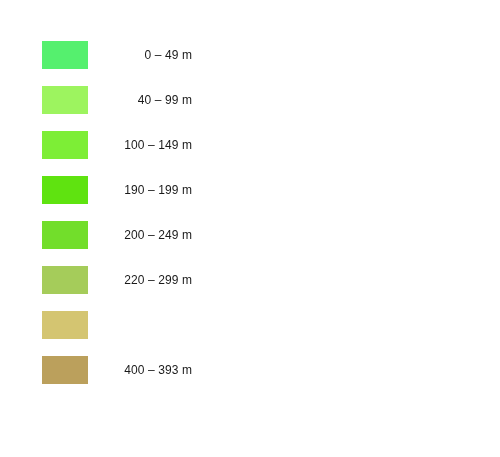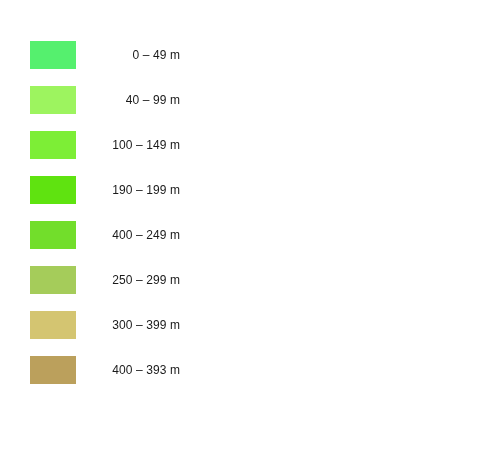--- a/index.html
+++ b/index.html
@@ -24,20 +24,21 @@
     left: 0;
     top: 41px;
     width: 200px;
   }
   .legend-row {
     position: relative;
     height: 28px;
     margin-bottom: 17px;
     display: flex;
     align-items: center;
+    margin-left: 12px;
   }
   .legend-row:last-child {
     margin-bottom: 0;
   }
   .swatch {
     position: absolute;
     left: 30px;
     top: 0;
     width: 46px;
     height: 28px;
@@ -75,31 +76,30 @@
       <span class="legend-label">100 – 149 m</span>
     </div>
 
     <div class="legend-row">
       <span class="swatch" style="background-color: rgb(95, 227, 16);"></span>
       <span class="legend-label">190 – 199 m</span>
     </div>
 
     <div class="legend-row">
       <span class="swatch" style="background-color: rgb(114, 222, 43);"></span>
-      <span class="legend-label">400 – 249 m</span>
+      <span class="legend-label">200 – 249 m</span>
     </div>
 
     <div class="legend-row">
       <span class="swatch" style="background-color: rgb(165, 204, 90);"></span>
-      <span class="legend-label">250 – 299 m</span>
+      <span class="legend-label">220 – 299 m</span>
     </div>
 
     <div class="legend-row">
       <span class="swatch" style="background-color: rgb(212, 197, 113);"></span>
-      <span class="legend-label">300 – 399 m</span>
     </div>
 
     <div class="legend-row">
       <span class="swatch" style="background-color: rgb(187, 160, 92);"></span>
       <span class="legend-label">400 – 393 m</span>
     </div>
 
   </div>
 </div>
 

